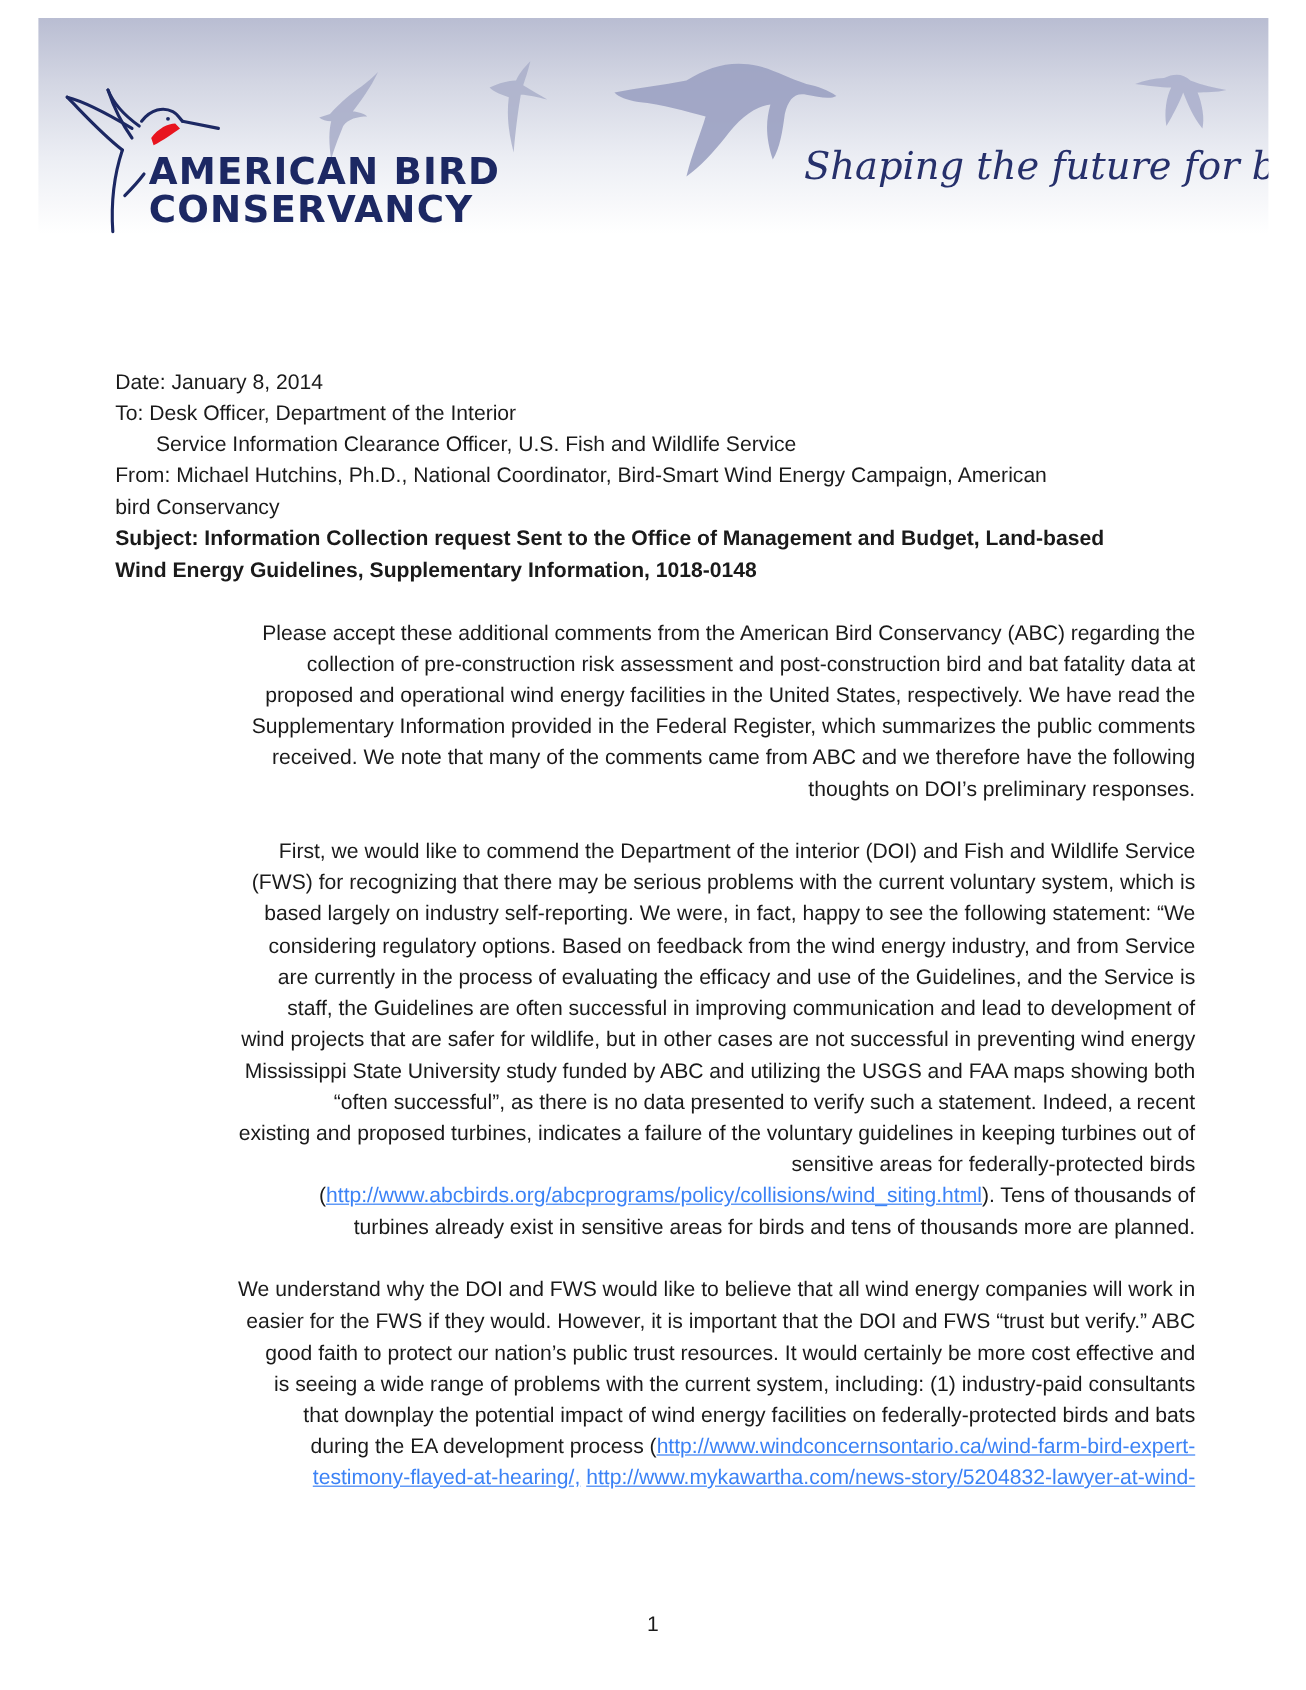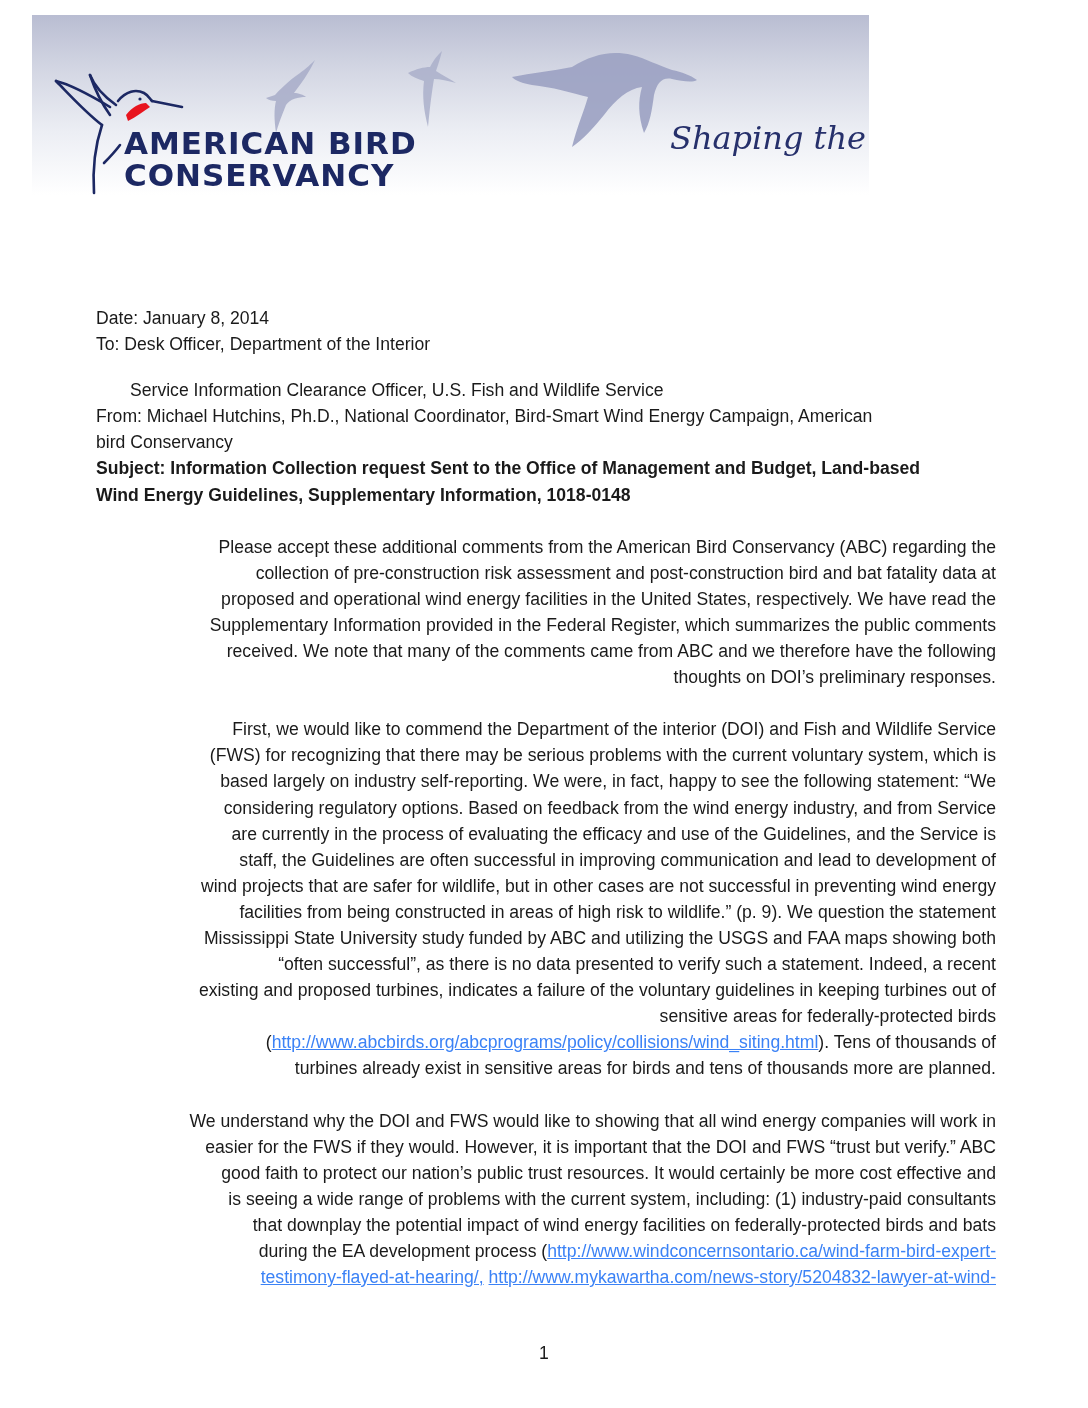--- a/index.html
+++ b/index.html
@@ -12,21 +12,21 @@
     height: 1408px;
     position: relative;
     overflow: hidden;
     font-family: "Liberation Sans", "DejaVu Sans", sans-serif;
     color: #1a1a1a;
   }
   .banner {
     position: absolute;
     left: 32px;
     top: 15px;
-    width: 837px;
+    width: 1025px;
     height: 180px;
     background: linear-gradient(to bottom, #b9bdd2 0%, #d3d6e3 30%, #eceef4 65%, #ffffff 100%);
     overflow: hidden;
   }
   .banner svg.birds {
     position: absolute;
     left: 0;
     top: 0;
   }
   .logo-text {
@@ -64,21 +64,20 @@
   .letter p {
     margin: 0;
     text-align: right;
   }
   .line {
     white-space: nowrap;
     display: block;
   }
   .indent {
     padding-left: 34px;
-    margin-top: 20px;
   }
   .bold {
     font-weight: bold;
   }
   .gap {
     height: 26px;
   }
   a.link {
     color: #3b82f6;
     text-decoration: underline;
@@ -160,33 +159,32 @@
   <div class="gap"></div>
 
   <p>
     <span class="line">First, we would like to commend the Department of the interior (DOI) and Fish and Wildlife Service</span>
     <span class="line">(FWS) for recognizing that there may be serious problems with the current voluntary system, which is</span>
     <span class="line">based largely on industry self-reporting. We were, in fact, happy to see the following statement:   “We</span>
     <span class="line">considering regulatory options. Based on feedback from the wind energy industry, and from Service</span>
     <span class="line">are currently in the process of evaluating the efficacy and use of the Guidelines, and the Service is</span>
     <span class="line">staff, the Guidelines are often successful in improving communication and lead to development of</span>
     <span class="line">wind projects that are safer for wildlife, but in other cases are not successful in preventing wind energy</span>
-    <span class="line">facilities from being constructed in areas of high risk to wildlife.” (p. 9).  We question the statement</span>
     <span class="line">Mississippi State University study funded by ABC and utilizing the USGS and FAA maps showing both</span>
     <span class="line">“often successful”, as there is no data presented to verify such a statement. Indeed, a recent</span>
     <span class="line">existing and proposed turbines, indicates a failure of the voluntary guidelines in keeping turbines out of</span>
     <span class="line">sensitive areas for federally-protected birds</span>
     <span class="line"><span>(</span><a class="link">http://www.abcbirds.org/abcprograms/policy/collisions/wind_siting.html</a><span>).  Tens of thousands of</span></span>
     <span class="line">turbines already exist in sensitive areas for birds and tens of thousands more are planned.</span>
   </p>
 
   <div class="gap"></div>
 
   <p>
-    <span class="line">We understand why the DOI and FWS would like to showing that all wind energy companies will work in</span>
+    <span class="line">We understand why the DOI and FWS would like to believe that all wind energy companies will work in</span>
     <span class="line">easier for the FWS if they would. However, it is important that the DOI and FWS “trust but verify.” ABC</span>
     <span class="line">good faith to protect our nation’s public trust resources. It would certainly be more cost effective and</span>
     <span class="line">is seeing a wide range of problems with the current system, including: (1) industry-paid consultants</span>
     <span class="line">that downplay the potential impact of wind energy facilities on federally-protected birds and bats</span>
     <span class="line"><span>during the EA development process (</span><a class="link">http://www.windconcernsontario.ca/wind-farm-bird-expert-</a></span>
     <span class="line"><a class="link">testimony-flayed-at-hearing/,</a><span> </span><a class="link">http://www.mykawartha.com/news-story/5204832-lawyer-at-wind-</a></span>
   </p>
 </div>
 
 <div class="page-number">1</div>

